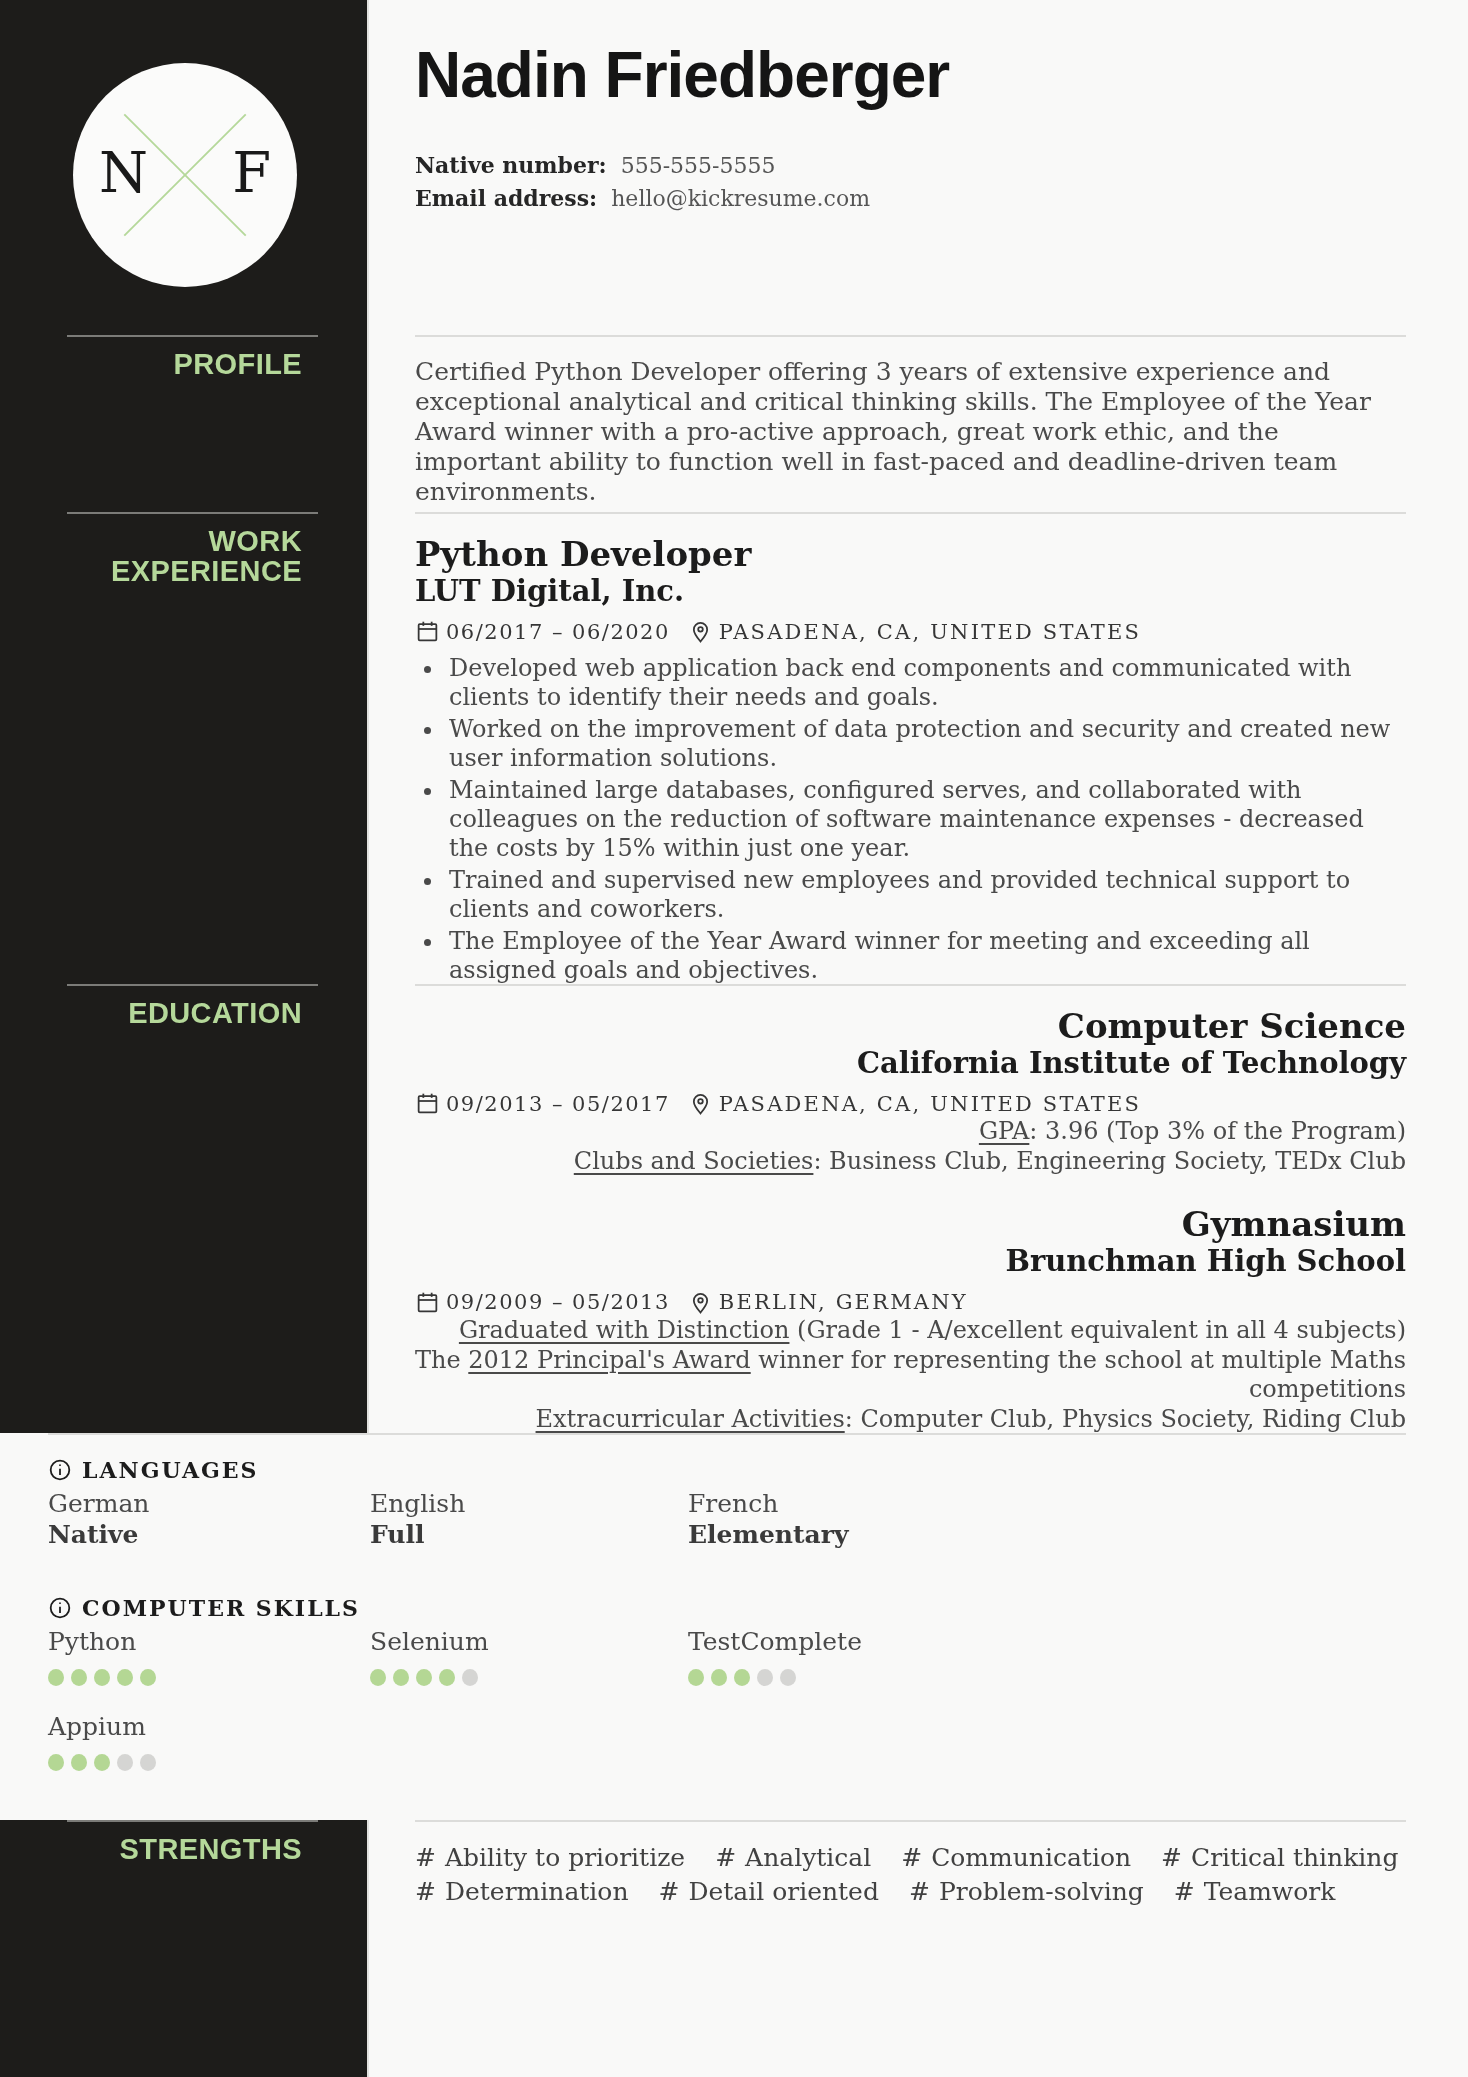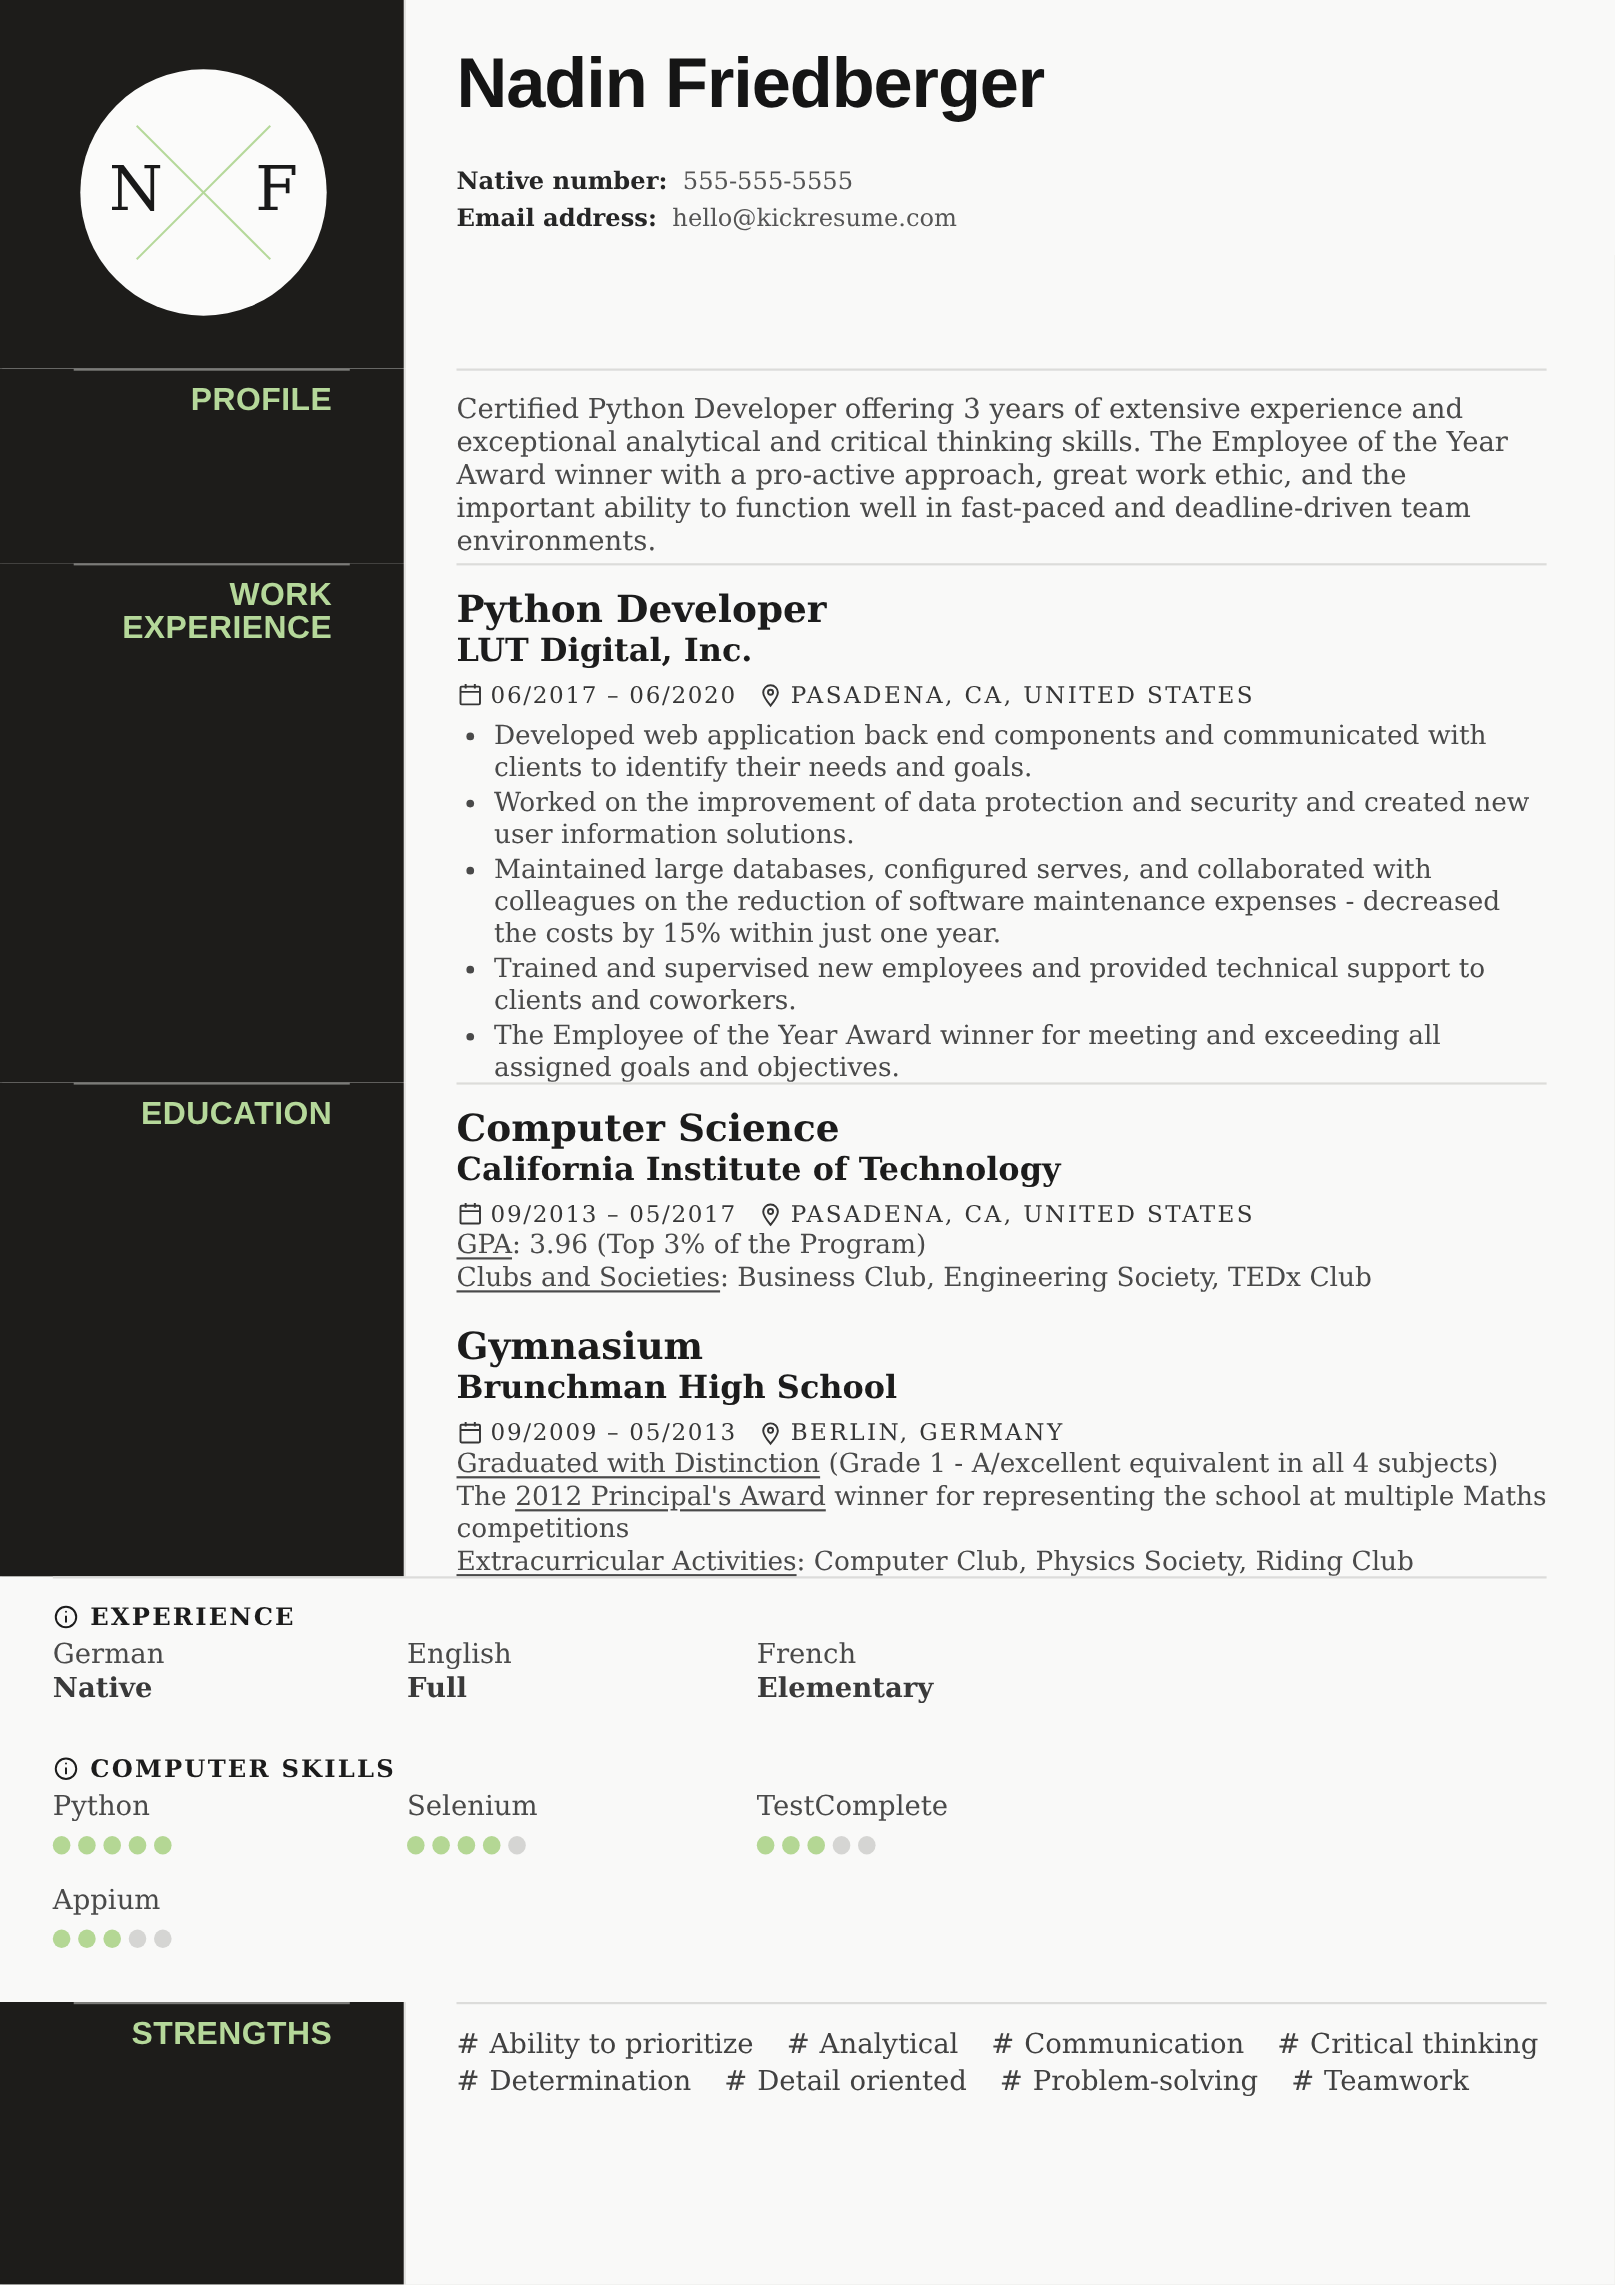--- a/index.html
+++ b/index.html
@@ -44,21 +44,21 @@
   .body-text{margin:20px 0 0 0;font-size:25px;line-height:30px;color:#4a4a4a;max-width:980px;}
   h2{margin:22px 0 0 0;font-size:34px;line-height:1.06;font-weight:bold;color:#1c1c1c;}
   h3{margin:4px 0 0 0;font-size:29px;line-height:1.08;font-weight:bold;color:#1c1c1c;}
   .meta{display:flex;align-items:center;margin-top:12px;font-size:21px;letter-spacing:2.2px;color:#363636;white-space:nowrap;}
   .meta svg{width:25px;height:25px;flex:0 0 auto;}
   .meta .dates{margin-left:6px;margin-right:18px;letter-spacing:1.5px;}
   .meta .loc{margin-left:6px;}
   ul.bullets{margin:10px 0 0 0;padding:0 0 0 30px;}
   ul.bullets li{font-size:24px;line-height:29px;color:#4a4a4a;margin:0 0 3px 0;padding-left:4px;}
   
-  .edu-entry{margin-top:22px;}
+  .edu-entry{margin-top:22px;text-align:right;}
   .edu-entry + .edu-entry{margin-top:30px;}
   .detail{margin:1px 0 0 0;font-size:24px;line-height:29px;color:#4a4a4a;}
   .u{text-decoration:underline;text-decoration-thickness:1.5px;text-underline-offset:4px;}
   
   .skill-header{
     display:flex;align-items:center;margin-top:22px;font-size:22px;font-weight:bold;
     letter-spacing:2px;color:#1c1c1c;
   }
   .skill-header svg{width:24px;height:24px;margin-right:10px;flex:0 0 auto;}
   .grid3{display:grid;grid-template-columns:322px 318px 1fr;column-gap:0;row-gap:26px;margin-top:6px;}
@@ -209,21 +209,21 @@
 
   <section class="row" style="min-height:387px;">
     <div class="main">
       <div class="rule"></div>
       <div class="skill-header">
         <svg viewBox="0 0 24 24" fill="none" stroke="#1c1c1c" stroke-width="1.8">
           <circle cx="12" cy="12" r="9.3"></circle>
           <line x1="12" y1="10.8" x2="12" y2="17"></line>
           <circle cx="12" cy="7.2" r="0.9" fill="#1c1c1c" stroke="none"></circle>
         </svg>
-        <span>EXPERIENCE</span>
+        <span>LANGUAGES</span>
       </div>
       <div class="grid3" id="languages-grid">
           <div>
             <div class="lang-name">German</div>
             <div class="lang-level">Native</div>
           </div>
           <div>
             <div class="lang-name">English</div>
             <div class="lang-level">Full</div>
           </div>

